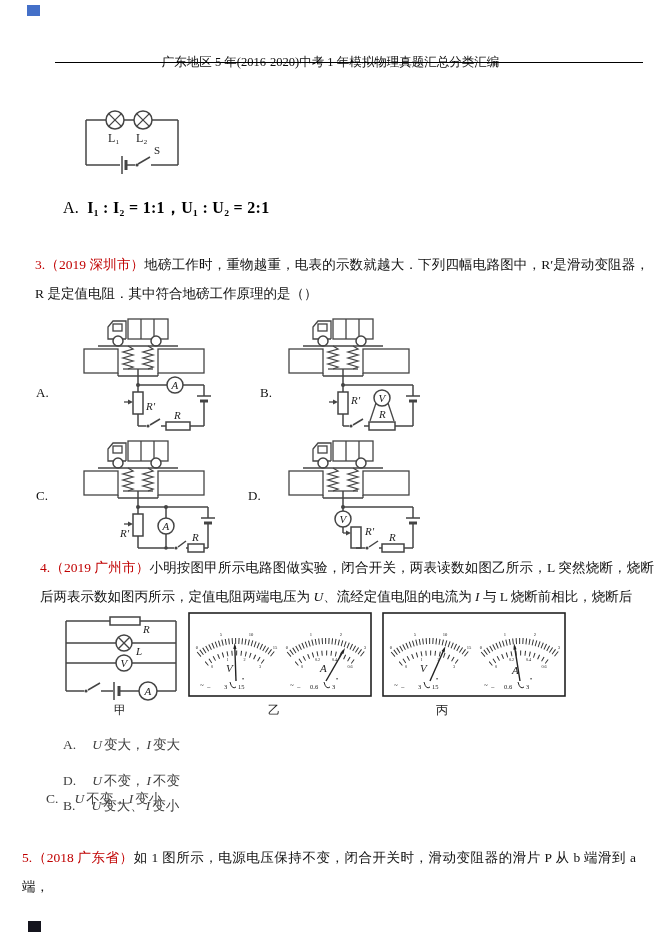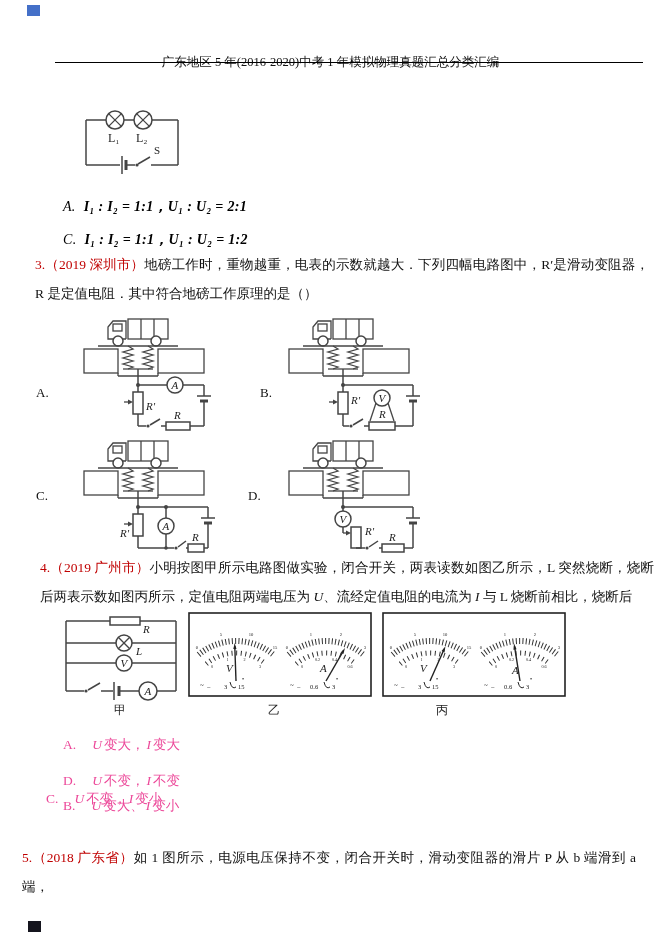--- a/index.html
+++ b/index.html
@@ -2,27 +2,27 @@
 <html><head>
 <meta charset="utf-8">
 <style>
   html,body{margin:0;padding:0;background:#fff;}
   #page{position:relative;width:661px;height:936px;background:#ffffff;overflow:hidden;
         font-family:"Liberation Serif",serif;color:#1a1a1a;}
   .abs{position:absolute;}
   .hdr{left:0;top:38px;width:661px;text-align:center;font-size:12.5px;color:#111;margin-top:16px;}
   .rule{left:55px;top:62px;width:588px;height:0;border-top:1.2px solid #000;}
   .marker{width:13px;height:11px;}
-  .ratio{font-weight:bold;font-size:14px;color:#000;letter-spacing:.3px;font-style:italic;}
+  .ratio{font-weight:bold;font-size:16px;color:#000;letter-spacing:.3px;}
   .ratio .lbl{font-weight:normal;margin-right:8px;}
   .para{font-size:13.5px;line-height:29px;width:614px;color:#111;text-align:justify;}
   .qnum{color:#c00000;}
   .figlbl{font-size:13px;color:#111;}
   .cap{font-size:12px;color:#222;width:24px;text-align:center;}
-  .opt4{font-size:13.5px;color:#ec4899;}
+  .opt4{font-size:13.5px;color:#404040;}
   .opt4 .lbl{margin-right:14px;}
   .opt4 i{font-family:"Liberation Serif",serif;margin:0 2px;}
   svg{overflow:visible;}
   svg text{font-family:"Liberation Serif",serif;fill:#222;}
   .wire{stroke:#444;stroke-width:1.5;fill:none;}
   .wire2{stroke:#444;stroke-width:1.3;fill:none;}
   .comp{stroke:#444;stroke-width:1.5;fill:#fff;}
   .thick{stroke:#444;stroke-width:3;fill:none;}
   .nlab{font-style:italic;font-size:11px;}
 </style>
@@ -85,23 +85,20 @@
     <circle cx="57" cy="57" r="1.6" fill="#444"></circle>
     <line class="wire" x1="58" y1="56" x2="70" y2="49"></line>
     <line class="wire" x1="71" y1="57" x2="98" y2="57"></line>
     <text x="28" y="34" font-size="12">L₁</text>
     <text x="56" y="34" font-size="12">L₂</text>
     <text x="74" y="46" font-size="11">S</text>
   </svg>
 
   <div class="abs ratio" style="left:63px;top:198px;">
     <span class="lbl">A.</span><span>I₁ : I₂ = 1:1，U₁ : U₂ = 2:1</span>
-  </div>
-  <div class="abs ratio" style="left:63px;top:231px;">
-    <span class="lbl">C.</span><span>I₁ : I₂ = 1:1，U₁ : U₂ = 1:2</span>
   </div>
 
   <div class="abs para" style="left:35px;top:250px;">
     <span class="qnum">3.（2019 深圳市）</span><span>地磅工作时，重物越重，电表的示数就越大．下列四幅电路图中，R′是滑动变阻器，R 是定值电阻．其中符合地磅工作原理的是（）</span>
   </div>
 
   <div class="abs figlbl" style="left:36px;top:385px;">A.</div>
   <svg class="abs" style="left:80px;top:312px;" width="135" height="120" viewBox="0 0 135 120">
     <use href="#truck-platform"></use>
     <line class="wire" x1="58" y1="73" x2="58" y2="80"></line>

